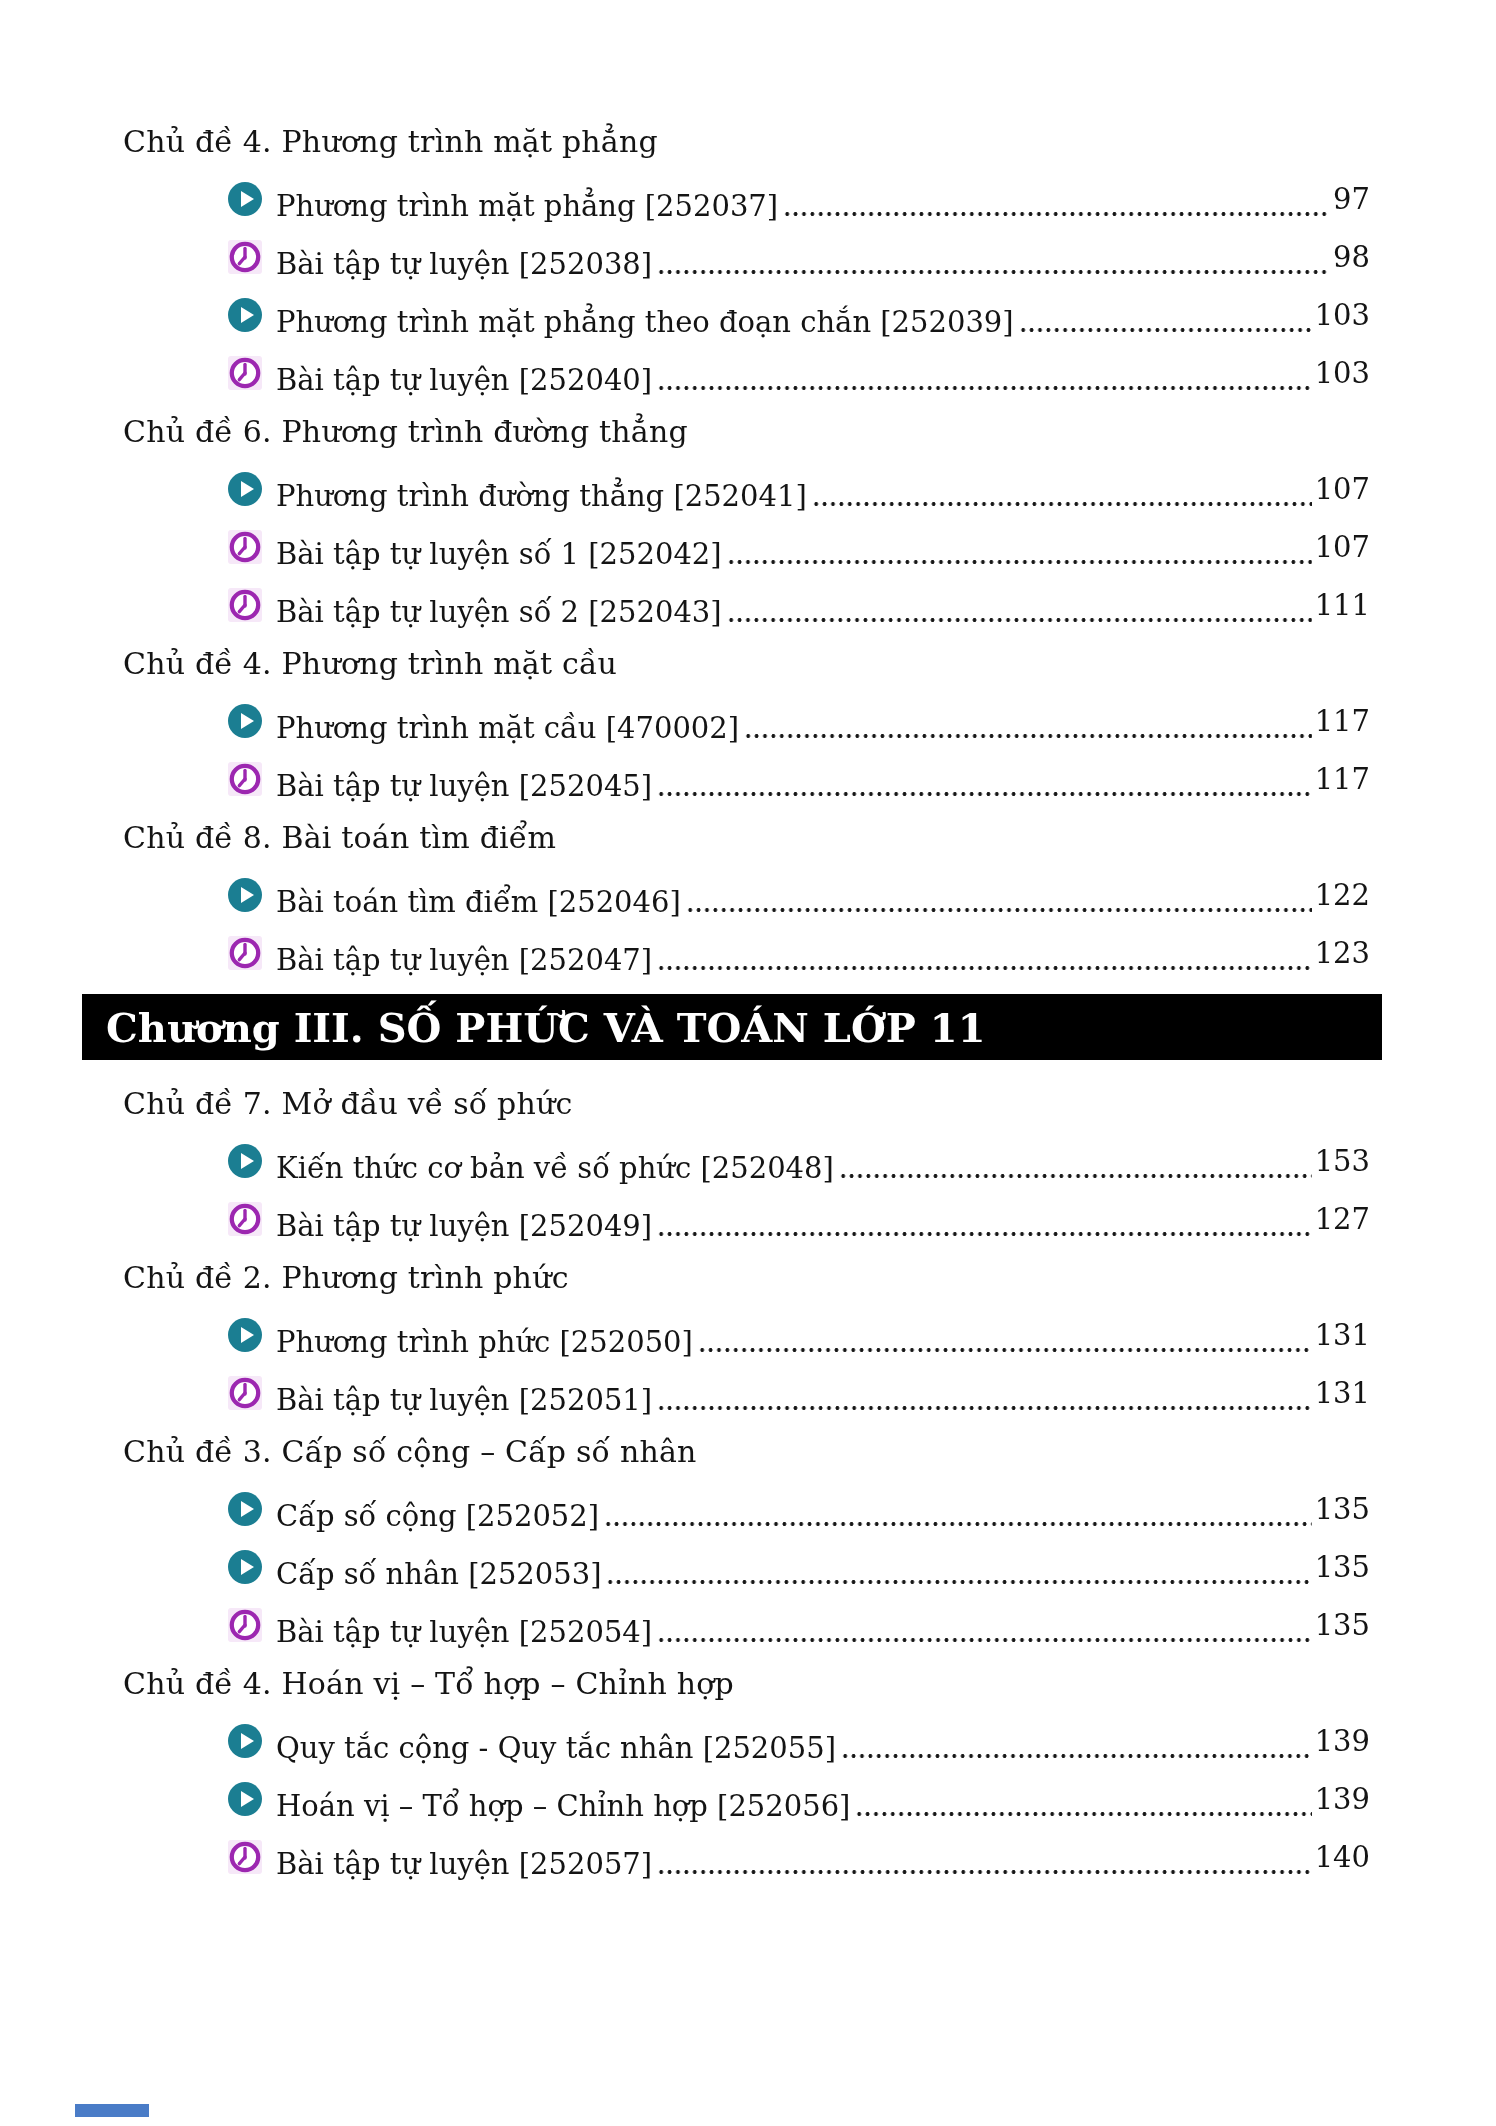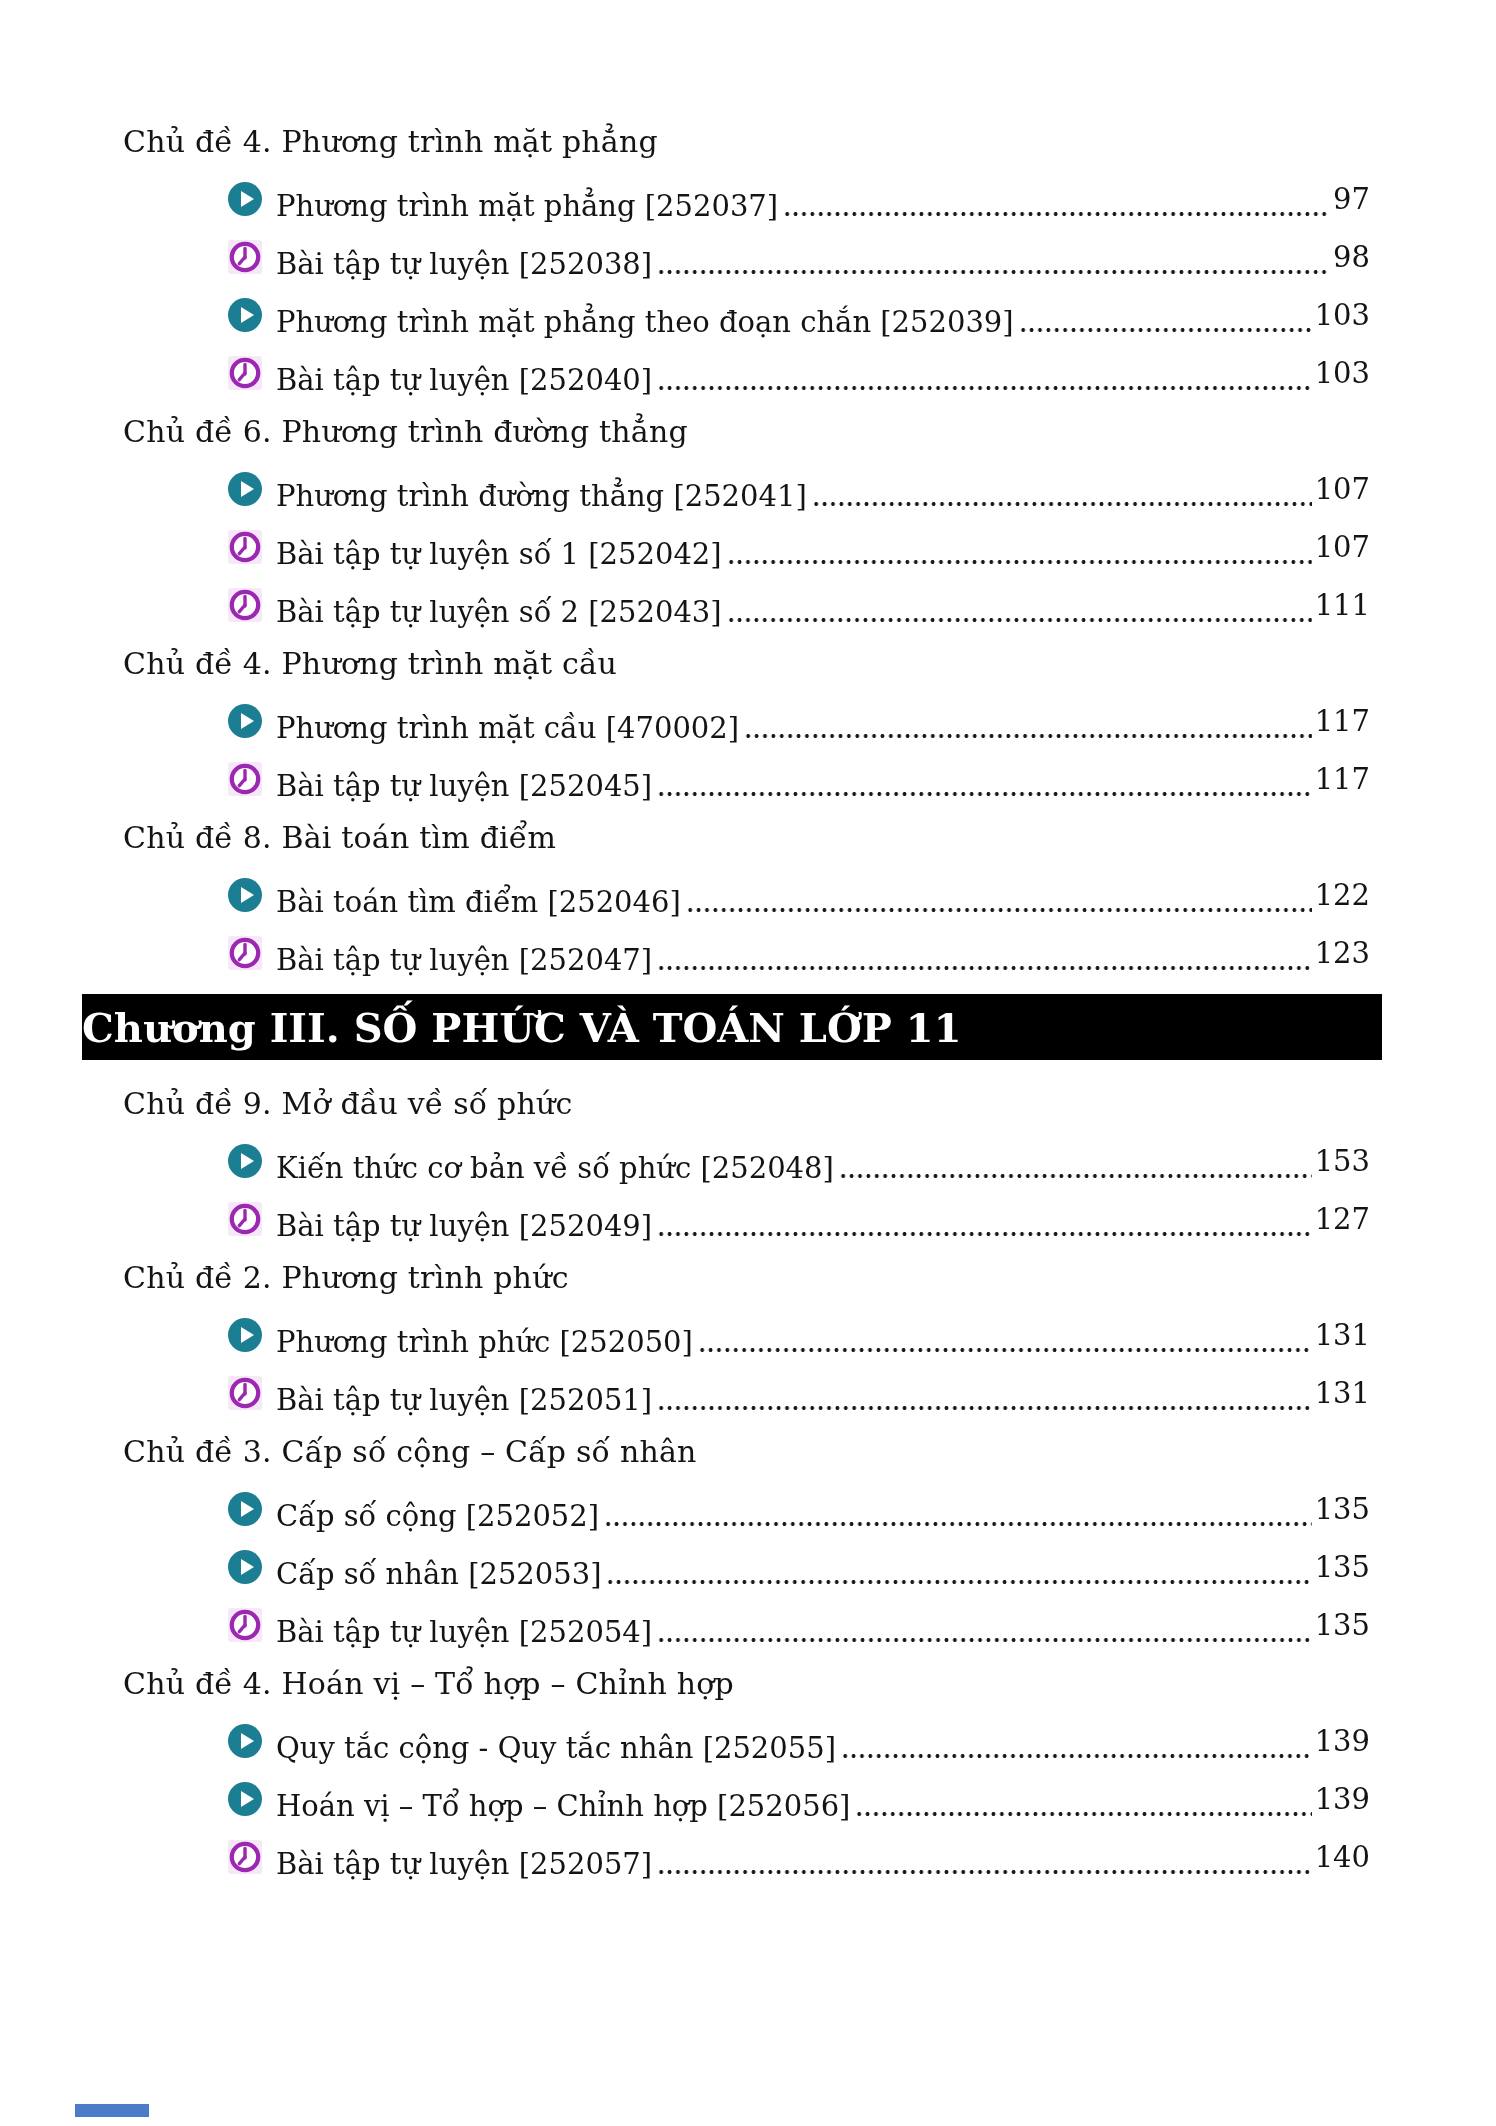--- a/index.html
+++ b/index.html
@@ -75,20 +75,21 @@
     min-width: 40px;
     text-align: right;
     font-size: 29px;
   }
 
   .chapter-banner {
     margin: 12px 12px 14px 82px;
     width: 1300px;
     height: 66px;
     box-sizing: border-box;
+    padding-left: 24px;
     display: flex;
     align-items: center;
     font-size: 40px;
     font-weight: bold;
     white-space: nowrap;
   }
 
   .footer-accent-bar {
     position: absolute;
     left: 75px;
@@ -211,21 +212,21 @@
           <circle cx="18" cy="18" r="14" fill="#ffffff" stroke="#9c27b0" stroke-width="4.5"></circle>
           <line x1="18" y1="19" x2="18" y2="9" stroke="#9c27b0" stroke-width="3.6" stroke-linecap="round"></line>
           <line x1="18" y1="18" x2="12" y2="25" stroke="#9c27b0" stroke-width="3.6" stroke-linecap="round"></line>
         </svg>
       </span>
       <span class="entry-text">Bài tập tự luyện [252047]</span>
       <span class="leader"></span>
       <span class="page-num">123</span>
     </div>
     <div class="chapter-banner" style="background: rgb(0, 0, 0); color: rgb(255, 255, 255);">Chương III. SỐ PHỨC VÀ TOÁN LỚP 11</div>
-    <div class="toc-heading">Chủ đề 9. Mở đầu về số phức</div>
+    <div class="toc-heading">Chủ đề 7. Mở đầu về số phức</div>
     <div class="toc-entry">
       <span class="icon play" style="background: rgb(27, 126, 146);">
         <span class="play-tri" style="border-left-color: rgb(255, 255, 255);"></span>
       </span>
       <span class="entry-text">Kiến thức cơ bản về số phức [252048]</span>
       <span class="leader"></span>
       <span class="page-num">153</span>
     </div>
     <div class="toc-entry">
       <span class="icon clock" style="background: rgb(246, 232, 248);">

